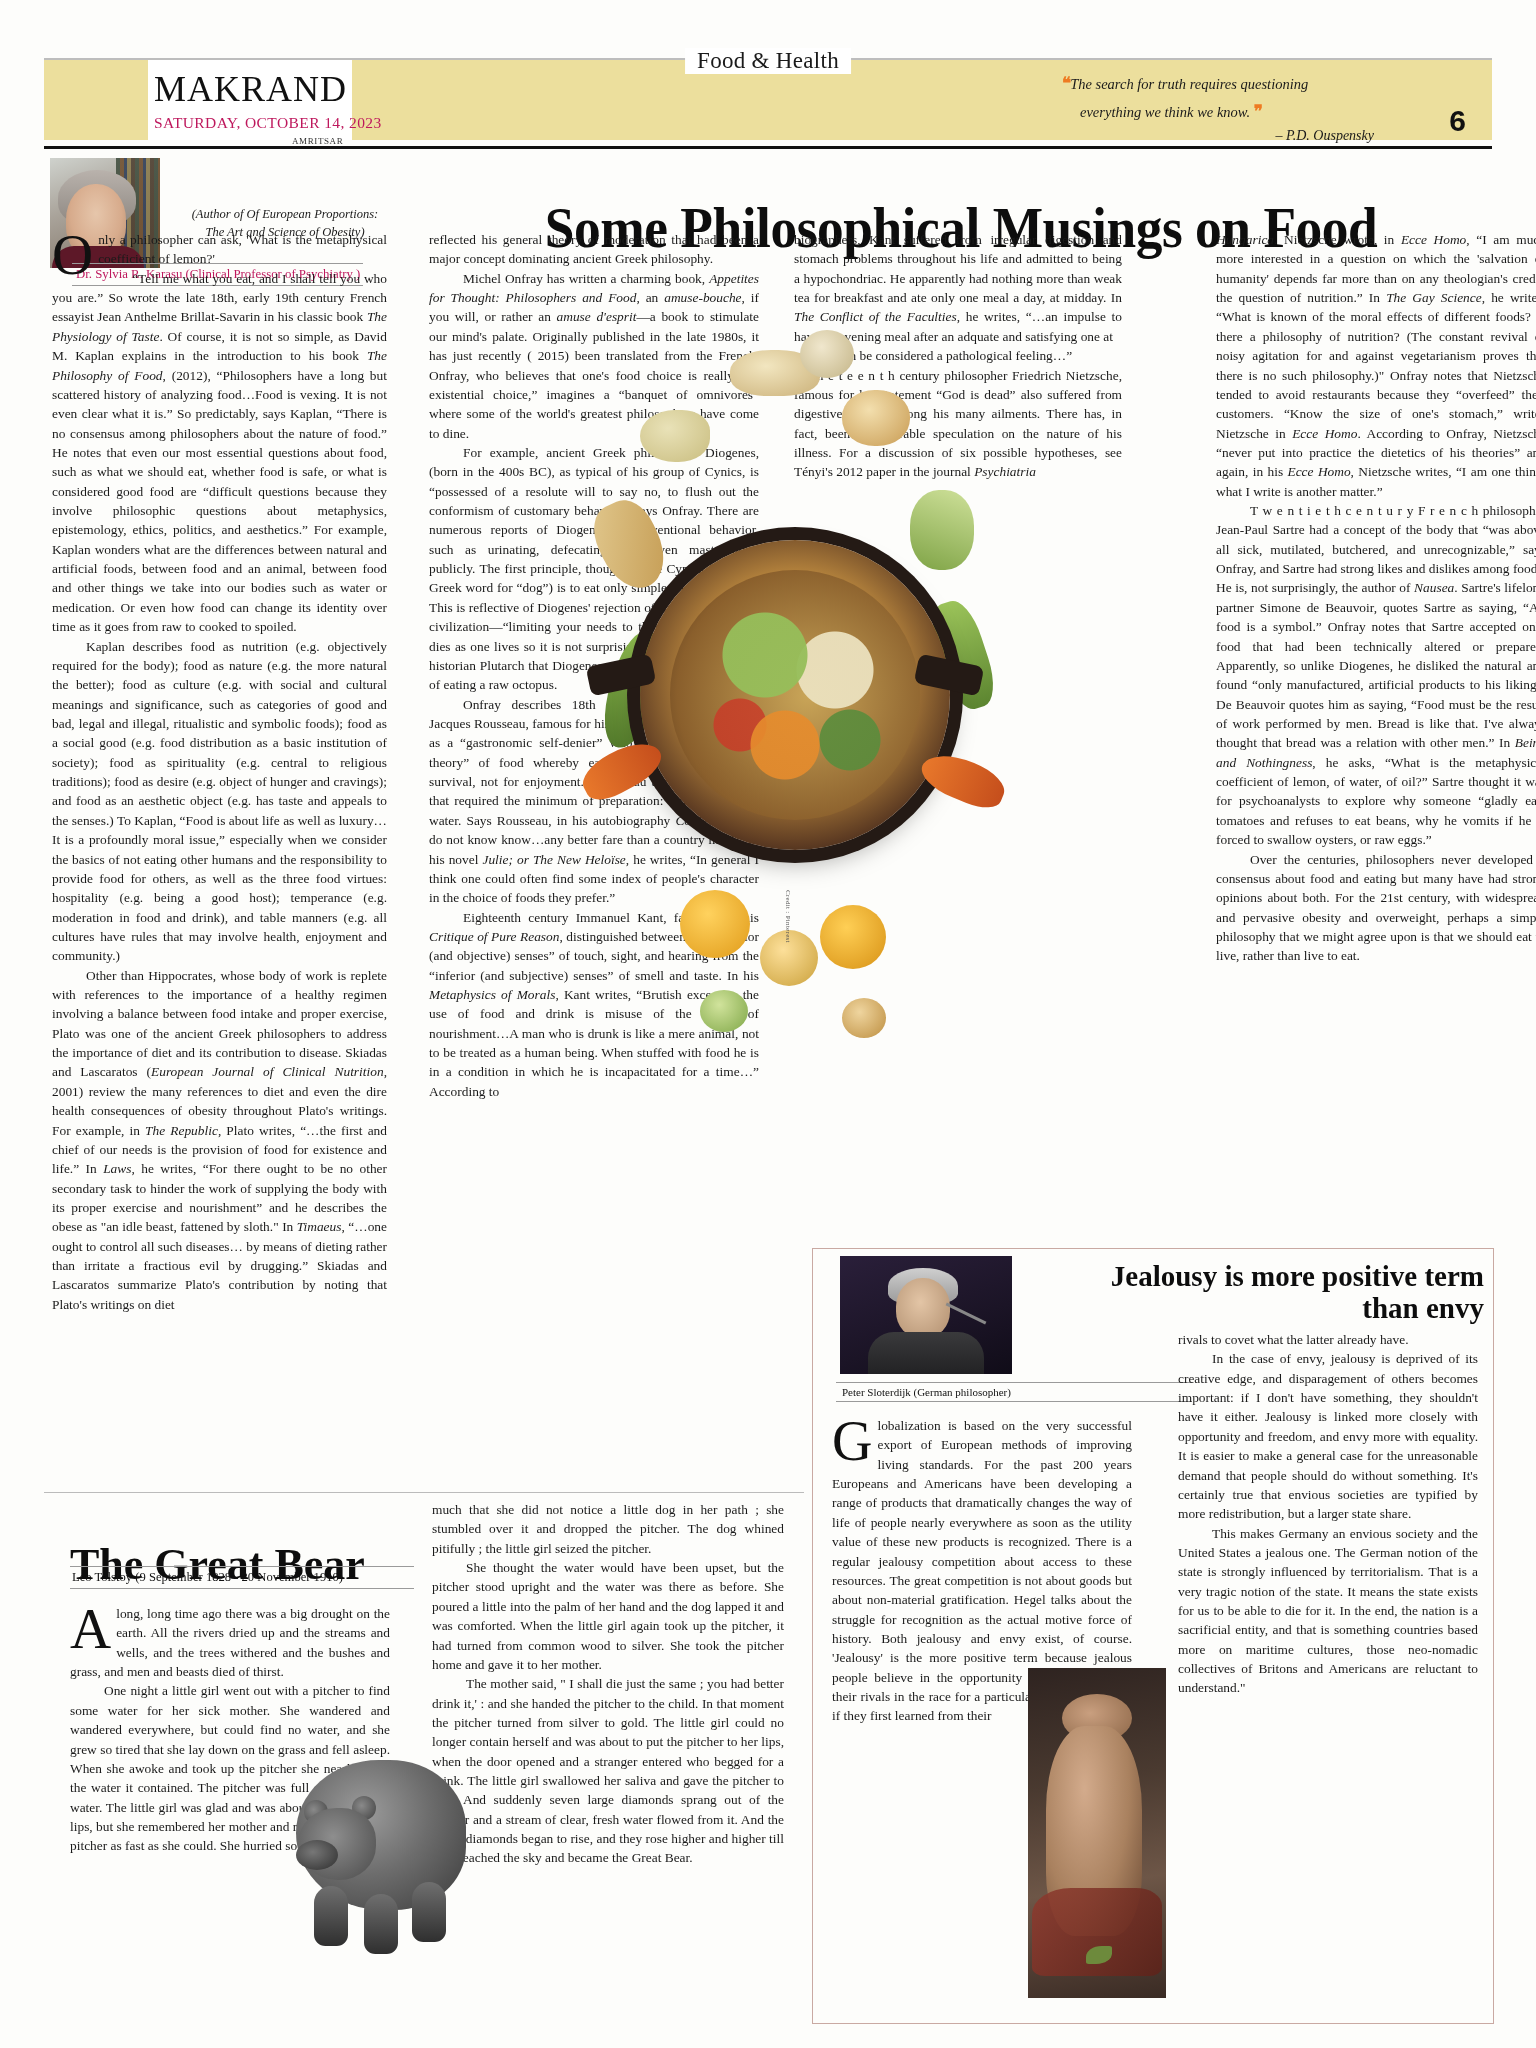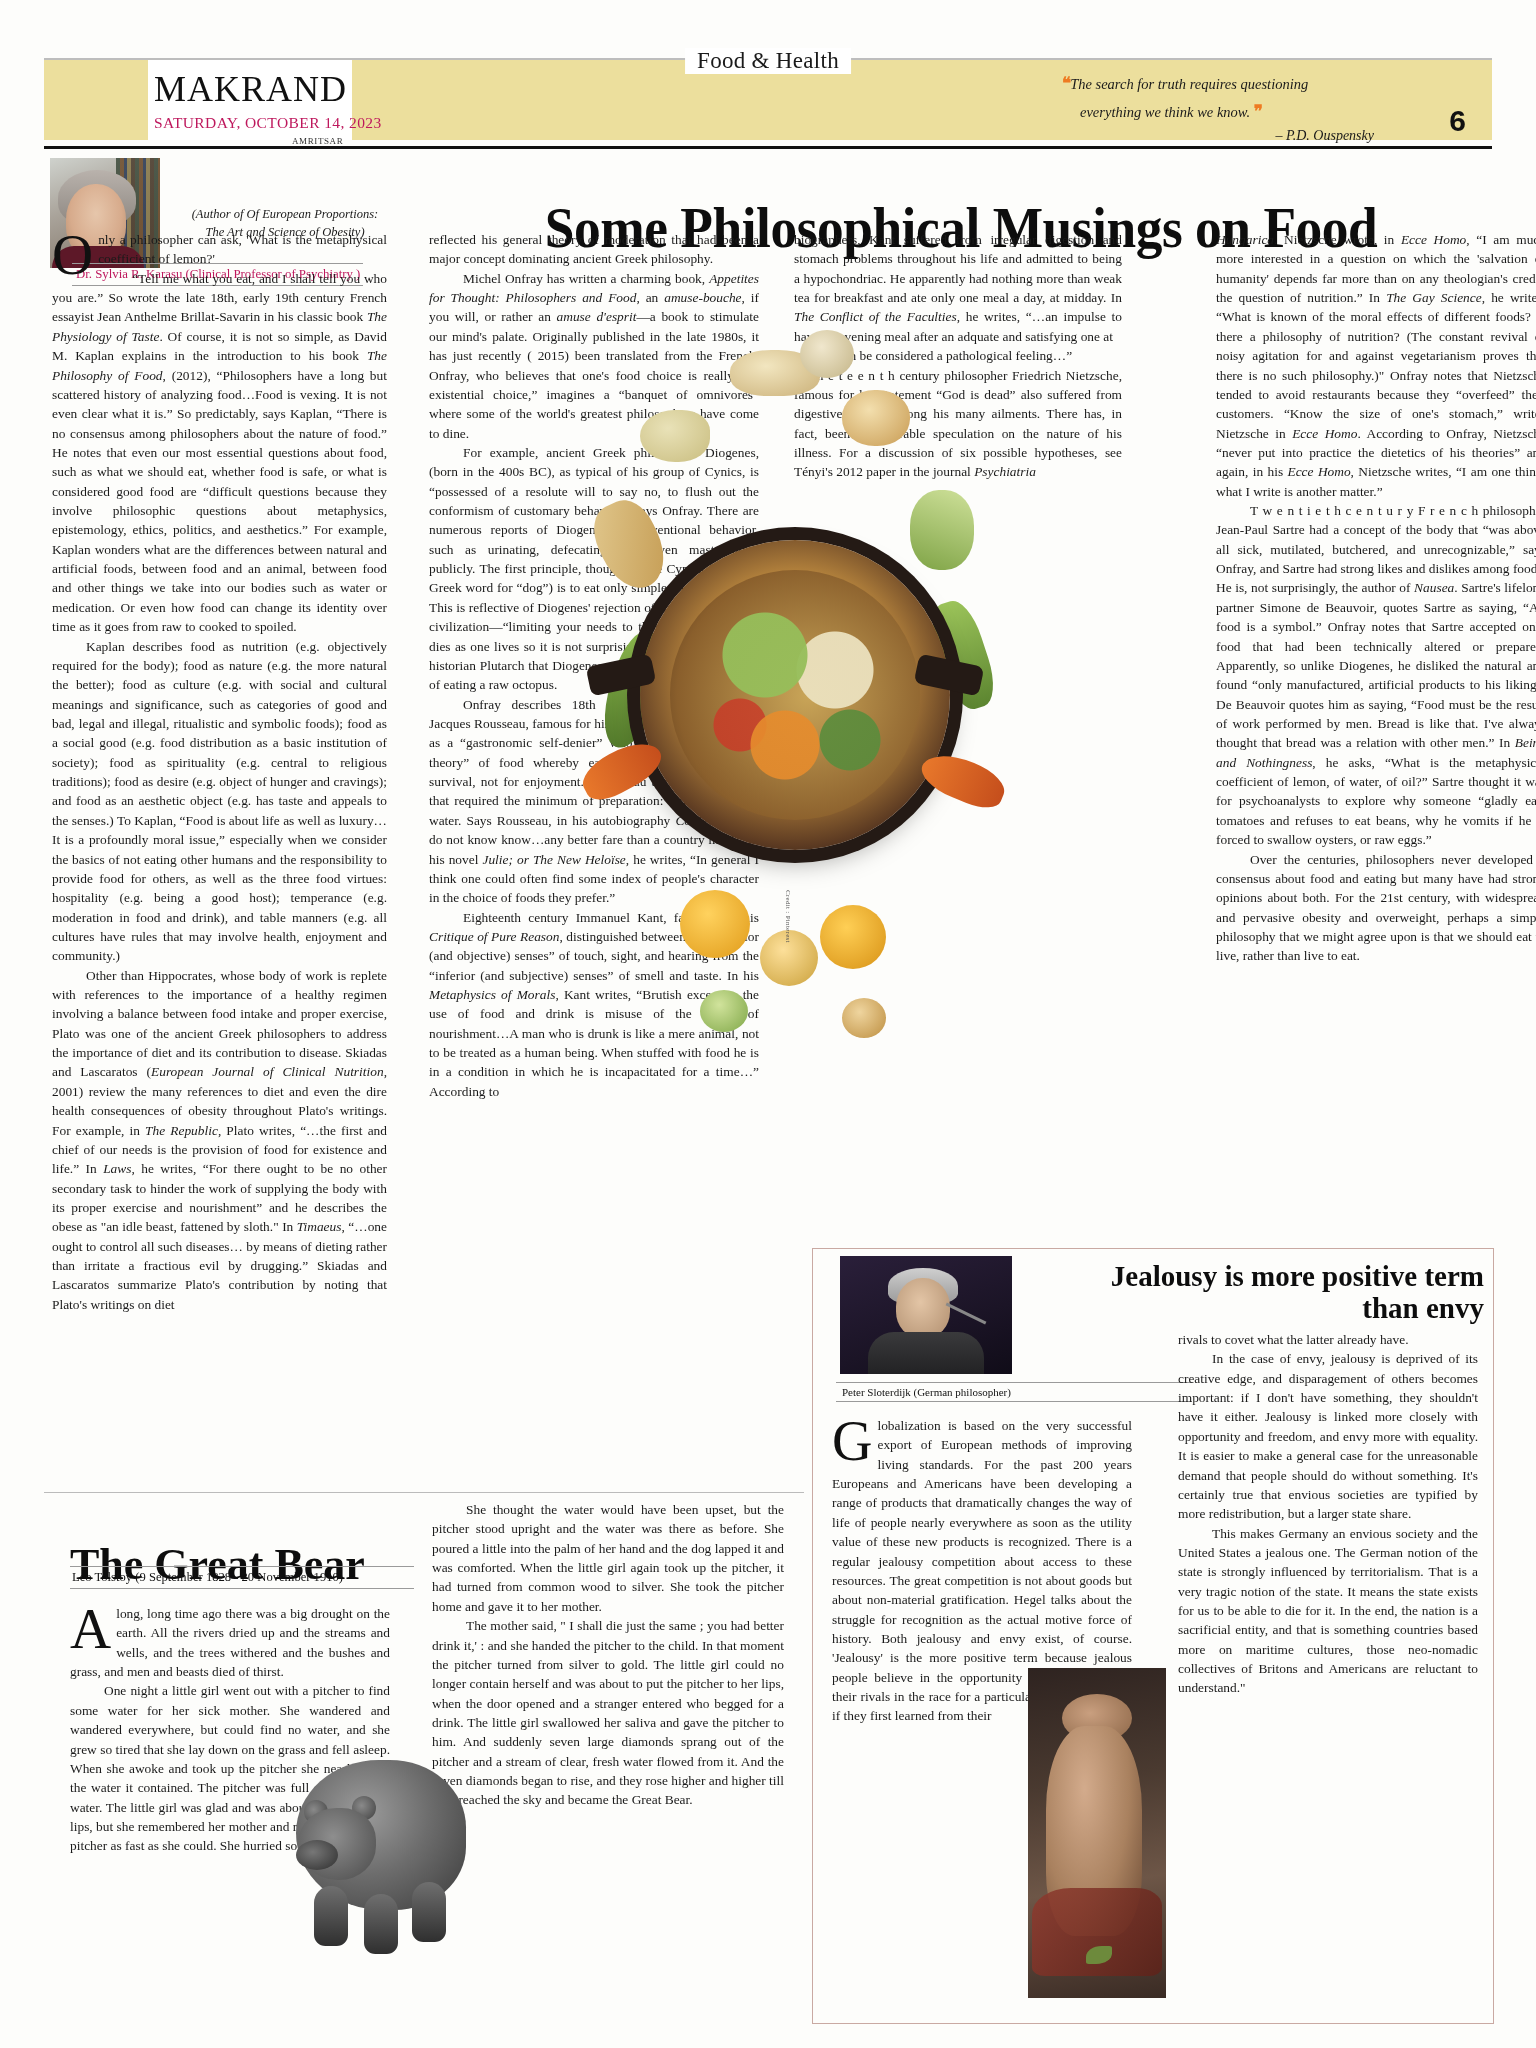--- a/index.html
+++ b/index.html
@@ -558,20 +558,21 @@
 
   <div class="gb-sep"></div>
   <h2 class="gb-title">The Great Bear</h2>
   <div class="gb-byline">Leo Tolstoy (9 September 1828 - 20 November 1910)</div>
 
   <div class="gb-col gb1">
     <p class="noind"><span class="dropcap">A</span><span> long, long time ago there was a big drought on the earth. All the rivers dried up and the streams and wells, and the trees withered and the bushes and grass, and men and beasts died of thirst.</span></p>
     <p>One night a little girl went out with a pitcher to find some water for her sick mother. She wandered and wandered everywhere, but could find no water, and she grew so tired that she lay down on the grass and fell asleep. When she awoke and took up the pitcher she nearly upset the water it contained. The pitcher was full of clear, fresh water. The little girl was glad and was about to put it to her lips, but she remembered her mother and ran home with the pitcher as fast as she could. She hurried so</p>
   </div>
   <div class="gb-col gb2">
+    <p class="noind">much that she did not notice a little dog in her path ; she stumbled over it and dropped the pitcher. The dog whined pitifully ; the little girl seized the pitcher.</p>
     <p>She thought the water would have been upset, but the pitcher stood upright and the water was there as before. She poured a little into the palm of her hand and the dog lapped it and was comforted. When the little girl again took up the pitcher, it had turned from common wood to silver. She took the pitcher home and gave it to her mother.</p>
     <p>The mother said, " I shall die just the same ; you had better drink it,' : and she handed the pitcher to the child. In that moment the pitcher turned from silver to gold. The little girl could no longer contain herself and was about to put the pitcher to her lips, when the door opened and a stranger entered who begged for a drink. The little girl swallowed her saliva and gave the pitcher to him. And suddenly seven large diamonds sprang out of the pitcher and a stream of clear, fresh water flowed from it. And the seven diamonds began to rise, and they rose higher and higher till they reached the sky and became the Great Bear.</p>
   </div>
 
   <div class="bear-photo">
     <div class="bear-body"></div>
     <div class="bear-ear be1"></div>
     <div class="bear-ear be2"></div>
     <div class="bear-head"></div>
     <div class="bear-snout"></div>

